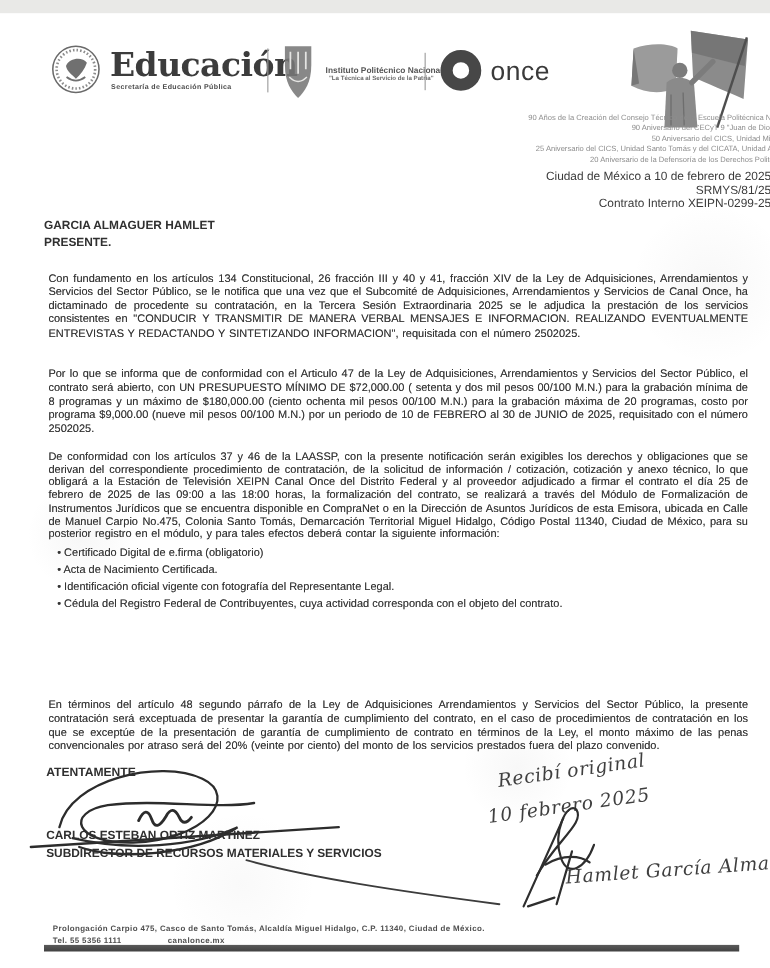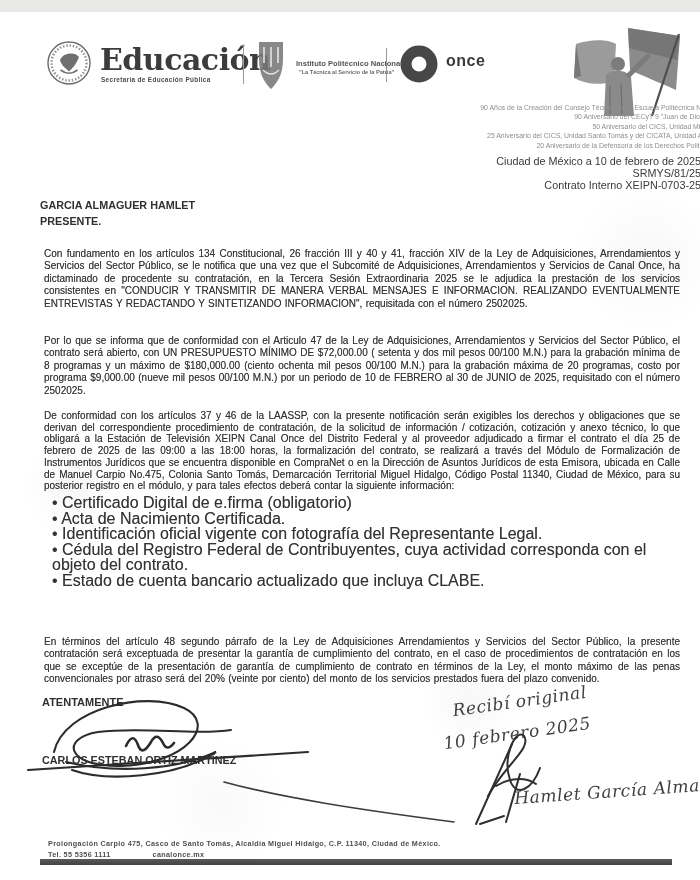--- a/index.html
+++ b/index.html
@@ -23,39 +23,39 @@
   .sep-word{left:100px;top:30px;font-family:"DejaVu Serif",serif;font-weight:bold;
             font-size:30px;letter-spacing:-.5px;color:#3c3c3c;}
   .sep-sub{left:101px;top:64px;font-size:6.4px;font-weight:bold;letter-spacing:.35px;color:#4a4a4a;}
   .vdiv{width:1px;background:#9a9a9a;}
   .vdiv1{left:243px;top:32px;height:40px;}
   .vdiv2{left:386px;top:36px;height:34px;}
   .ipn-emblem{left:252px;top:26px;}
   .ipn-name{left:296px;top:47px;font-size:7.6px;font-weight:bold;color:#565656;}
   .ipn-slogan{left:299px;top:57px;font-size:5.6px;font-weight:bold;color:#6a6a6a;}
   .once-ring{left:399px;top:32px;}
-  .once-word{left:446px;top:40px;font-size:16px;font-weight:bold;letter-spacing:.5px;color:#3a3a3a;}
+  .once-word{left:446px;top:40px;font-size:24px;font-weight:normal;letter-spacing:.5px;color:#3a3a3a;}
   .flag-figure{left:558px;top:14px;}
 
   .anniv{right:12px;top:91px;text-align:right;font-size:6.9px;line-height:9.4px;color:#8d8d8d;}
 
   
   .meta{right:34px;top:144px;text-align:right;font-size:10.8px;line-height:11.8px;color:#3a3a3a;}
   .addr{left:40px;top:186px;font-size:10.8px;font-weight:bold;line-height:15.5px;color:#303030;}
 
   
   .para{
     position:absolute;left:44px;width:636px;text-align:justify;
     font-size:10px;line-height:12.45px;color:#333;
     text-shadow:0 0 .4px rgba(45,45,45,.55);word-spacing:.6px;
   }
   .p1{top:226px;} .p2{top:313px;} .p3{top:388px;line-height:11.7px;} .p4{top:614px;}
 
   ul.reqs{left:52px;top:483px;width:600px;margin:0;padding:0;list-style:none;
-    position:absolute;font-size:16px;color:#333;text-shadow:0 0 .4px rgba(45,45,45,.5);}
+    position:absolute;font-size:10px;color:#333;text-shadow:0 0 .4px rgba(45,45,45,.5);}
   ul.reqs li{line-height:15.6px;}
   ul.reqs li::before{content:"• ";}
 
   
   .atent{left:42px;top:684px;font-size:11px;font-weight:bold;color:#2f2f2f;}
   .sig-carlos{left:26px;top:678px;}
   .sig-name{left:42px;top:742px;font-size:10.8px;font-weight:bold;color:#2f2f2f;}
   .sig-title{left:42px;top:758px;font-size:10.8px;font-weight:bold;color:#2f2f2f;}
   .sig-flourish{left:222px;top:766px;}
 
@@ -126,56 +126,56 @@
     <div>90 Años de la Creación del Consejo Técnico de la Escuela Politécnica Nacional</div>
     <div>90 Aniversario del CECyT 9 "Juan de Dios Bátiz"</div>
     <div>50 Aniversario del CICS, Unidad Milpa Alta</div>
     <div>25 Aniversario del CICS, Unidad Santo Tomás y del CICATA, Unidad Altamira</div>
     <div>20 Aniversario de la Defensoría de los Derechos Politécnicos</div>
   </div>
 
   <div class="abs meta">
     <div>Ciudad de México a 10 de febrero de 2025</div>
     <div>SRMYS/81/25</div>
-    <div>Contrato Interno XEIPN-0703-25</div>
+    <div>Contrato Interno XEIPN-0299-25</div>
   </div>
 
   <div class="abs addr">
     <div>GARCIA ALMAGUER HAMLET</div>
     <div>PRESENTE.</div>
   </div>
 
   <p class="para p1">Con fundamento en los artículos 134 Constitucional, 26 fracción III y 40 y 41, fracción XIV de la Ley de Adquisiciones, Arrendamientos y Servicios del Sector Público, se le notifica que una vez que el Subcomité de Adquisiciones, Arrendamientos y Servicios de Canal Once, ha dictaminado de procedente su contratación, en la Tercera Sesión Extraordinaria 2025 se le adjudica la prestación de los servicios consistentes en "CONDUCIR Y TRANSMITIR DE MANERA VERBAL MENSAJES E INFORMACION. REALIZANDO EVENTUALMENTE ENTREVISTAS Y REDACTANDO Y SINTETIZANDO INFORMACION", requisitada con el número 2502025.</p>
   <p class="para p2">Por lo que se informa que de conformidad con el Articulo 47 de la Ley de Adquisiciones, Arrendamientos y Servicios del Sector Público, el contrato será abierto, con UN PRESUPUESTO MÍNIMO DE $72,000.00 ( setenta y dos mil pesos 00/100 M.N.) para la grabación mínima de 8 programas y un máximo de $180,000.00 (ciento ochenta mil pesos 00/100 M.N.) para la grabación máxima de 20 programas, costo por programa $9,000.00 (nueve mil pesos 00/100 M.N.) por un periodo de 10 de FEBRERO al 30 de JUNIO de 2025, requisitado con el número 2502025.</p>
   <p class="para p3">De conformidad con los artículos 37 y 46 de la LAASSP, con la presente notificación serán exigibles los derechos y obligaciones que se derivan del correspondiente procedimiento de contratación, de la solicitud de información / cotización, cotización y anexo técnico, lo que obligará a la Estación de Televisión XEIPN Canal Once del Distrito Federal y al proveedor adjudicado a firmar el contrato el día 25 de febrero de 2025 de las 09:00 a las 18:00 horas, la formalización del contrato, se realizará a través del Módulo de Formalización de Instrumentos Jurídicos que se encuentra disponible en CompraNet o en la Dirección de Asuntos Jurídicos de esta Emisora, ubicada en Calle de Manuel Carpio No.475, Colonia Santo Tomás, Demarcación Territorial Miguel Hidalgo, Código Postal 11340, Ciudad de México, para su posterior registro en el módulo, y para tales efectos deberá contar la siguiente información:</p>
 
   <ul class="reqs">
     <li>Certificado Digital de e.firma (obligatorio)</li>
     <li>Acta de Nacimiento Certificada.</li>
     <li>Identificación oficial vigente con fotografía del Representante Legal.</li>
     <li>Cédula del Registro Federal de Contribuyentes, cuya actividad corresponda con el objeto del contrato.</li>
-    <li>Estado de cuenta bancario actualizado que incluya CLABE.</li>
   </ul>
 
   <p class="para p4">En términos del artículo 48 segundo párrafo de la Ley de Adquisiciones Arrendamientos y Servicios del Sector Público, la presente contratación será exceptuada de presentar la garantía de cumplimiento del contrato, en el caso de procedimientos de contratación en los que se exceptúe de la presentación de garantía de cumplimiento de contrato en términos de la Ley, el monto máximo de las penas convencionales por atraso será del 20% (veinte por ciento) del monto de los servicios prestados fuera del plazo convenido.</p>
 
   <span class="abs atent">ATENTAMENTE</span>
 
   <span class="abs sig-carlos">
     <svg width="290" height="92" viewBox="0 0 290 92">
       <g fill="none" stroke="#2c2c2c" stroke-width="2.1" stroke-linecap="round">
         <path d="M28,62 C38,18 120,0 158,18 C192,34 160,74 95,76 C40,77 34,48 72,42 C118,36 170,46 205,40"></path>
         <path d="M40,72 C90,84 150,80 190,62 C150,88 80,92 46,80"></path>
         <path d="M2,80 L282,62"></path>
         <path d="M100,56 q7,-15 12,-1 q4,12 13,-3 q6,-11 12,1 q4,9 11,0" stroke-width="2.6"></path>
       </g>
     </svg>
   </span>
 
   <span class="abs sig-name">CARLOS ESTEBAN ORTIZ MARTÍNEZ</span>
+  <span class="abs sig-title">SUBDIRECTOR DE RECURSOS MATERIALES Y SERVICIOS</span>
 
   <span class="abs sig-flourish">
     <svg width="240" height="48" viewBox="0 0 240 48">
       <path d="M2,4 C60,20 140,32 232,44" fill="none" stroke="#3c3c3c" stroke-width="1.7" stroke-linecap="round"></path>
     </svg>
   </span>
 
   <span class="abs hw hw1">Recibí original</span>
   <span class="abs hw hw2">10 febrero 2025</span>
 

